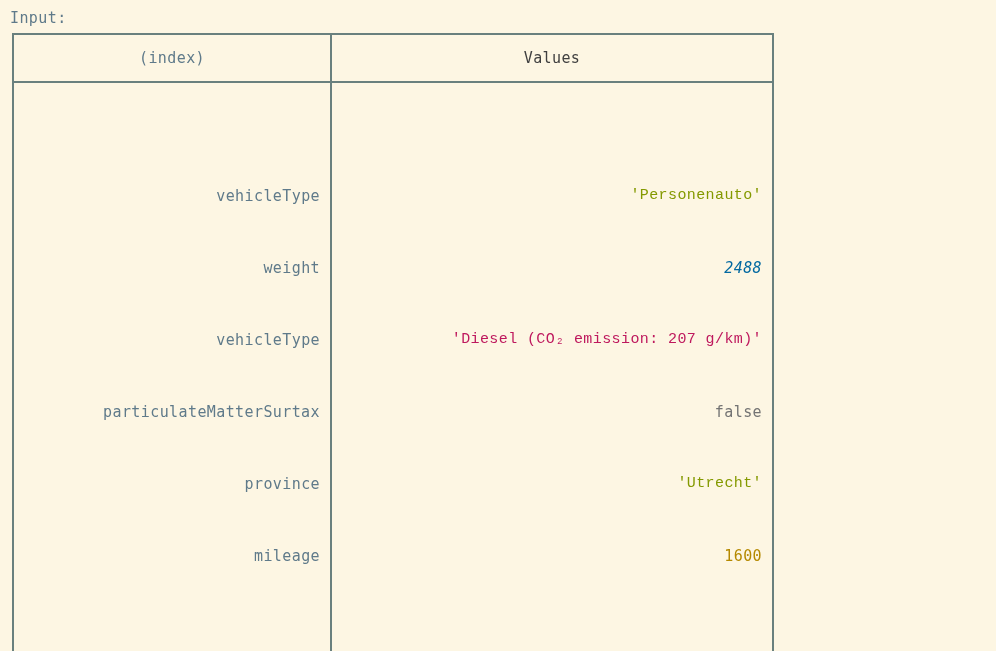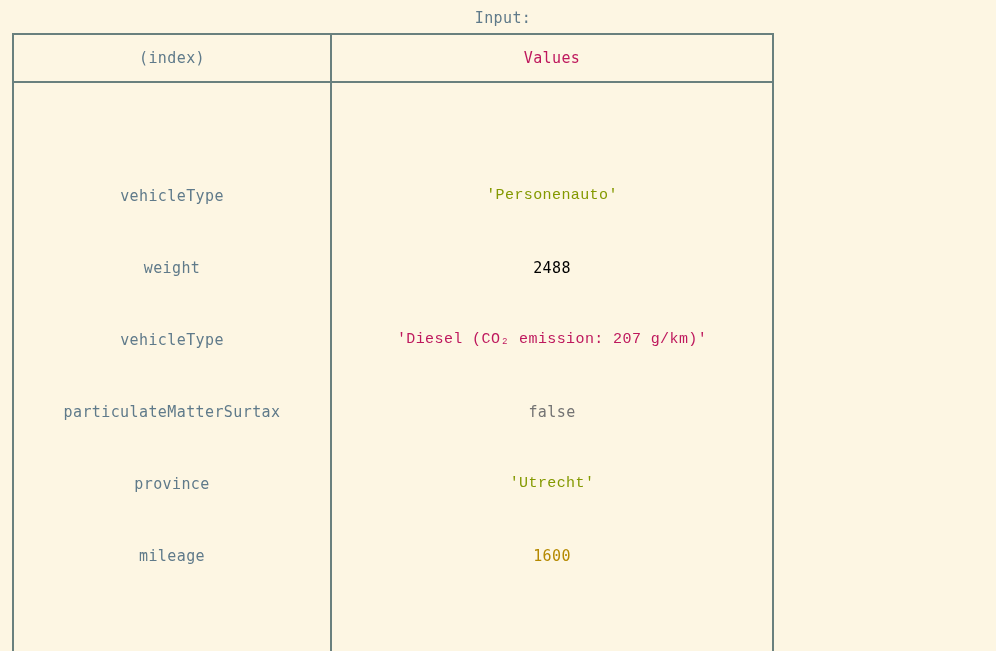--- a/index.html
+++ b/index.html
@@ -24,21 +24,20 @@
   }
 
   .log-label {
     color: #5f7a8a;
     font-size: 15px;
     line-height: 24px;
     letter-spacing: 0.4px;
     padding-left: 2px;
     margin: 0;
     white-space: pre;
-    text-align: center;
   }
 
   .table-wrap {
     margin: 3px 0 4px 4px;
   }
 
   table.ctable {
     border-collapse: collapse;
     border-spacing: 0;
     table-layout: fixed;
@@ -67,57 +66,57 @@
     padding-bottom: 7px;
   }
 
   
   .v-string   { color: #849900; font-family: Liberation Mono, monospace; }
   .v-number   { color: #b58900; }
   .v-boolean  { color: #b58900; }
   .v-index    { color: #5f7a8a; }
 
   .cell-lines { display: block; }
-  .cell-lines span { display: block; min-height: 24px; }
+  .cell-lines span { display: block; min-height: 24px; text-align: right; }
 
   
   .t-input  .col-index  { width: 296px; margin-top: 16px; }
   .t-input  .col-value  { width: 420px; }
 </style>
 </head>
 <body style="background: rgb(253, 246, 227);">
 
 <div class="console">
 
   <div class="log-label" style="color: rgb(95, 122, 138);">Input:</div>
 
   <div class="table-wrap">
     <table class="ctable t-input" style="border-color: rgb(105, 128, 126);">
       <thead>
         <tr>
           <th class="col-index" style="color: rgb(95, 122, 138); border-color: rgb(105, 128, 126);">(index)</th>
-          <th class="col-value" style="color: #be185d; border-color: rgb(105, 128, 126);">Values</th>
+          <th class="col-value" style="color: #404040; border-color: rgb(105, 128, 126);">Values</th>
         </tr>
       </thead>
       <tbody>
         <tr>
           <td class="col-index v-index" style="color: rgb(95, 122, 138); border-color: rgb(105, 128, 126);">
             <span class="cell-lines">
               <span>vehicleType</span>
               <span>weight</span>
               <span>vehicleType</span>
               <span>particulateMatterSurtax</span>
               <span>province</span>
               <span>mileage</span>
             </span>
           </td>
           <td class="col-value" style="border-color: rgb(105, 128, 126);">
             <span class="cell-lines">
               <span class="v-string" style="color: rgb(132, 153, 0);">'Personenauto'</span>
-              <span class="v-number" style="color: #000000;">2488</span>
+              <span class="v-number" style="color: #0369a1; font-style: italic;">2488</span>
               <span class="v-string" style="color: #be185d;">'Diesel (CO₂ emission: 207 g/km)'</span>
               <span class="v-boolean" style="color: #737373;">false</span>
               <span class="v-string" style="color: rgb(132, 153, 0);">'Utrecht'</span>
               <span class="v-number" style="color: rgb(181, 137, 0);">1600</span>
             </span>
           </td>
         </tr>
       </tbody>
     </table>
   </div>

